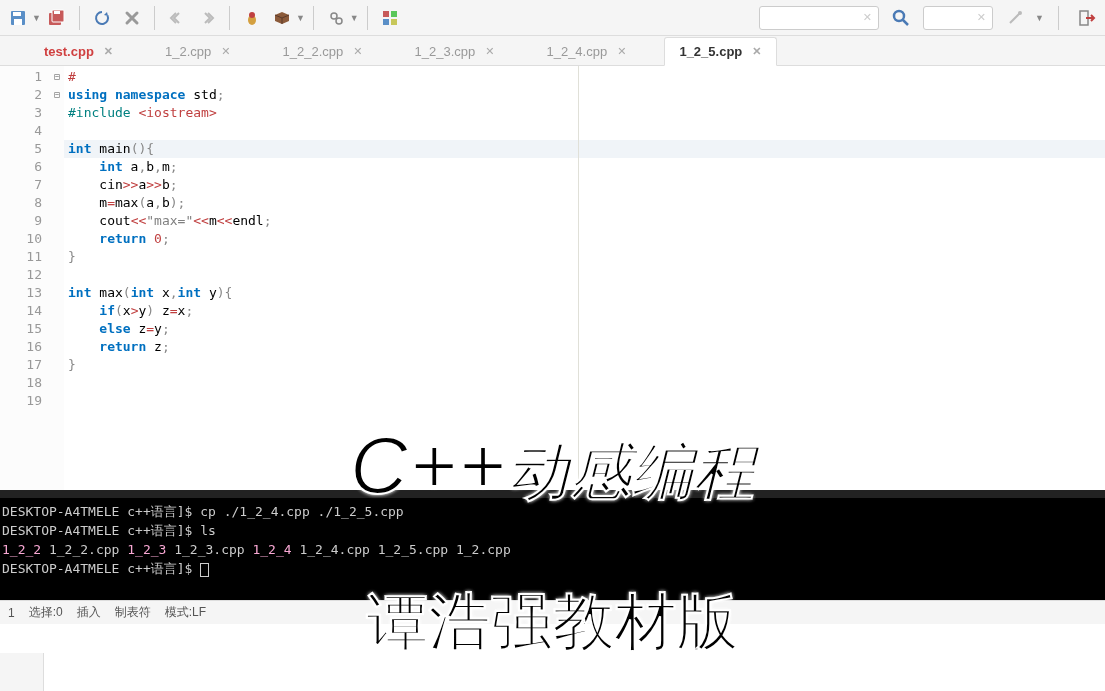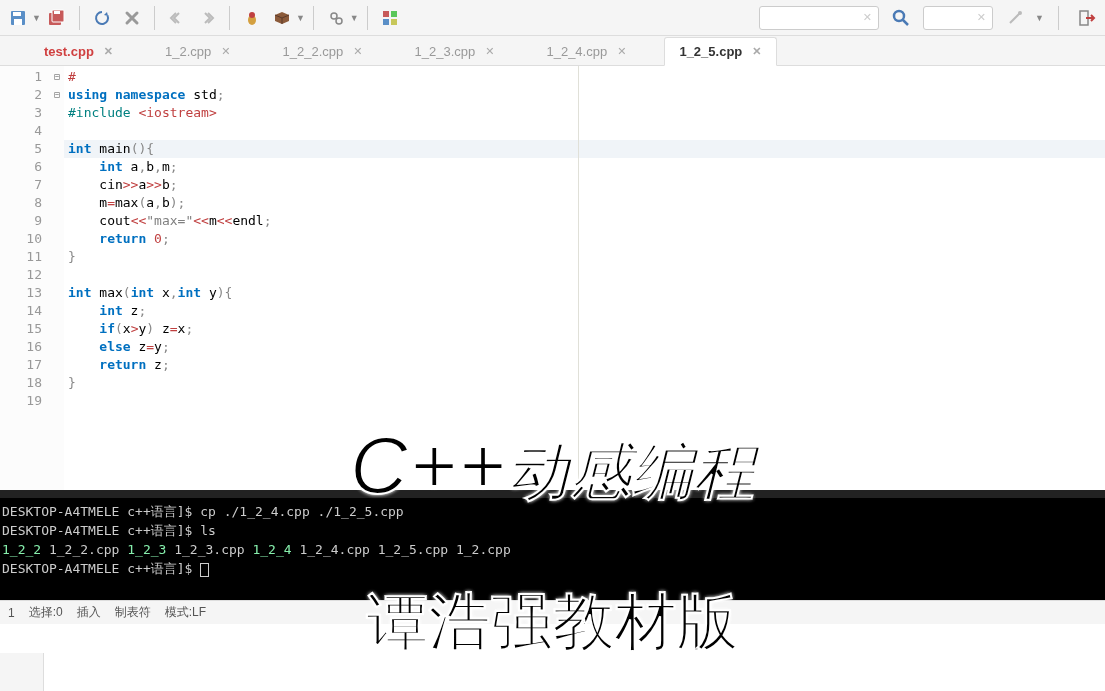--- a/index.html
+++ b/index.html
@@ -29,21 +29,21 @@
 .pp { color: #008080; }
 .str { color: #808080; }
 .inc { color: #c04040; }
 .num { color: #c04040; }
 .op { color: #c04040; }
 .fn { color: #000; }
 .punc { color: #888; }
 
 .terminal { background: #000; color: #ccc; font-family: "Consolas", monospace; font-size: 13px; line-height: 19px; padding: 4px 2px; height: 110px; border-top: 8px solid #222; }
 .terminal .prompt-host { color: #ccc; }
-.terminal .green { color: #86efac; }
+.terminal .green { color: #f9a8d4; }
 .terminal .cursor-box { display: inline-block; width: 9px; height: 14px; border: 1px solid #ccc; vertical-align: middle; }
 
 .statusbar { height: 24px; background: #f5f5f5; border-top: 1px solid #ddd; display: flex; align-items: center; padding: 0 8px; gap: 14px; font-size: 12px; color: #555; }
 
 .overlay { position: absolute; left: 0; right: 0; text-align: center; pointer-events: none; }
 .overlay-text { font-family: "SimHei", "Microsoft YaHei", sans-serif; font-weight: 400; color: #000; -webkit-text-stroke: 2px #fff; text-shadow: 0 0 4px #fff, 0 0 4px #fff; }
 .overlay1 { top: 420px; }
 .overlay1 .overlay-text { font-size: 62px; font-style: italic; }
 .overlay1 .big { font-size: 80px; letter-spacing: 2px; }
 .overlay2 { top: 580px; }
@@ -234,21 +234,20 @@
       <div class="line">&nbsp;</div>
       <div class="line hl"><span class="kw">int</span> <span class="fn">main</span><span class="punc">(){</span></div>
       <div class="line">    <span class="kw">int</span> a<span class="punc">,</span>b<span class="punc">,</span>m<span class="punc">;</span></div>
       <div class="line">    cin<span class="op">&gt;&gt;</span>a<span class="op">&gt;&gt;</span>b<span class="punc">;</span></div>
       <div class="line">    m<span class="op">=</span>max<span class="punc">(</span>a<span class="punc">,</span>b<span class="punc">);</span></div>
       <div class="line">    cout<span class="op">&lt;&lt;</span><span class="str">"max="</span><span class="op">&lt;&lt;</span>m<span class="op">&lt;&lt;</span>endl<span class="punc">;</span></div>
       <div class="line">    <span class="kw">return</span> <span class="num">0</span><span class="punc">;</span></div>
       <div class="line"><span class="punc">}</span></div>
       <div class="line">&nbsp;</div>
       <div class="line"><span class="kw">int</span> <span class="fn">max</span><span class="punc">(</span><span class="kw">int</span> x<span class="punc">,</span><span class="kw">int</span> y<span class="punc">){</span></div>
-      <div class="line">    <span class="kw">int</span> z<span class="punc">;</span></div>
       <div class="line">    <span class="kw">if</span><span class="punc">(</span>x<span class="op">&gt;</span>y<span class="punc">)</span> z<span class="op">=</span>x<span class="punc">;</span></div>
       <div class="line">    <span class="kw">else</span> z<span class="op">=</span>y<span class="punc">;</span></div>
       <div class="line">    <span class="kw">return</span> z<span class="punc">;</span></div>
       <div class="line"><span class="punc">}</span></div>
       <div class="line">&nbsp;</div>
     </div>
 </div>
 
 <div class="terminal" id="term">
     <div><span class="prompt-host">DESKTOP-A4TMELE c++语言]$</span><span> cp ./1_2_4.cpp ./1_2_5.cpp</span></div>

